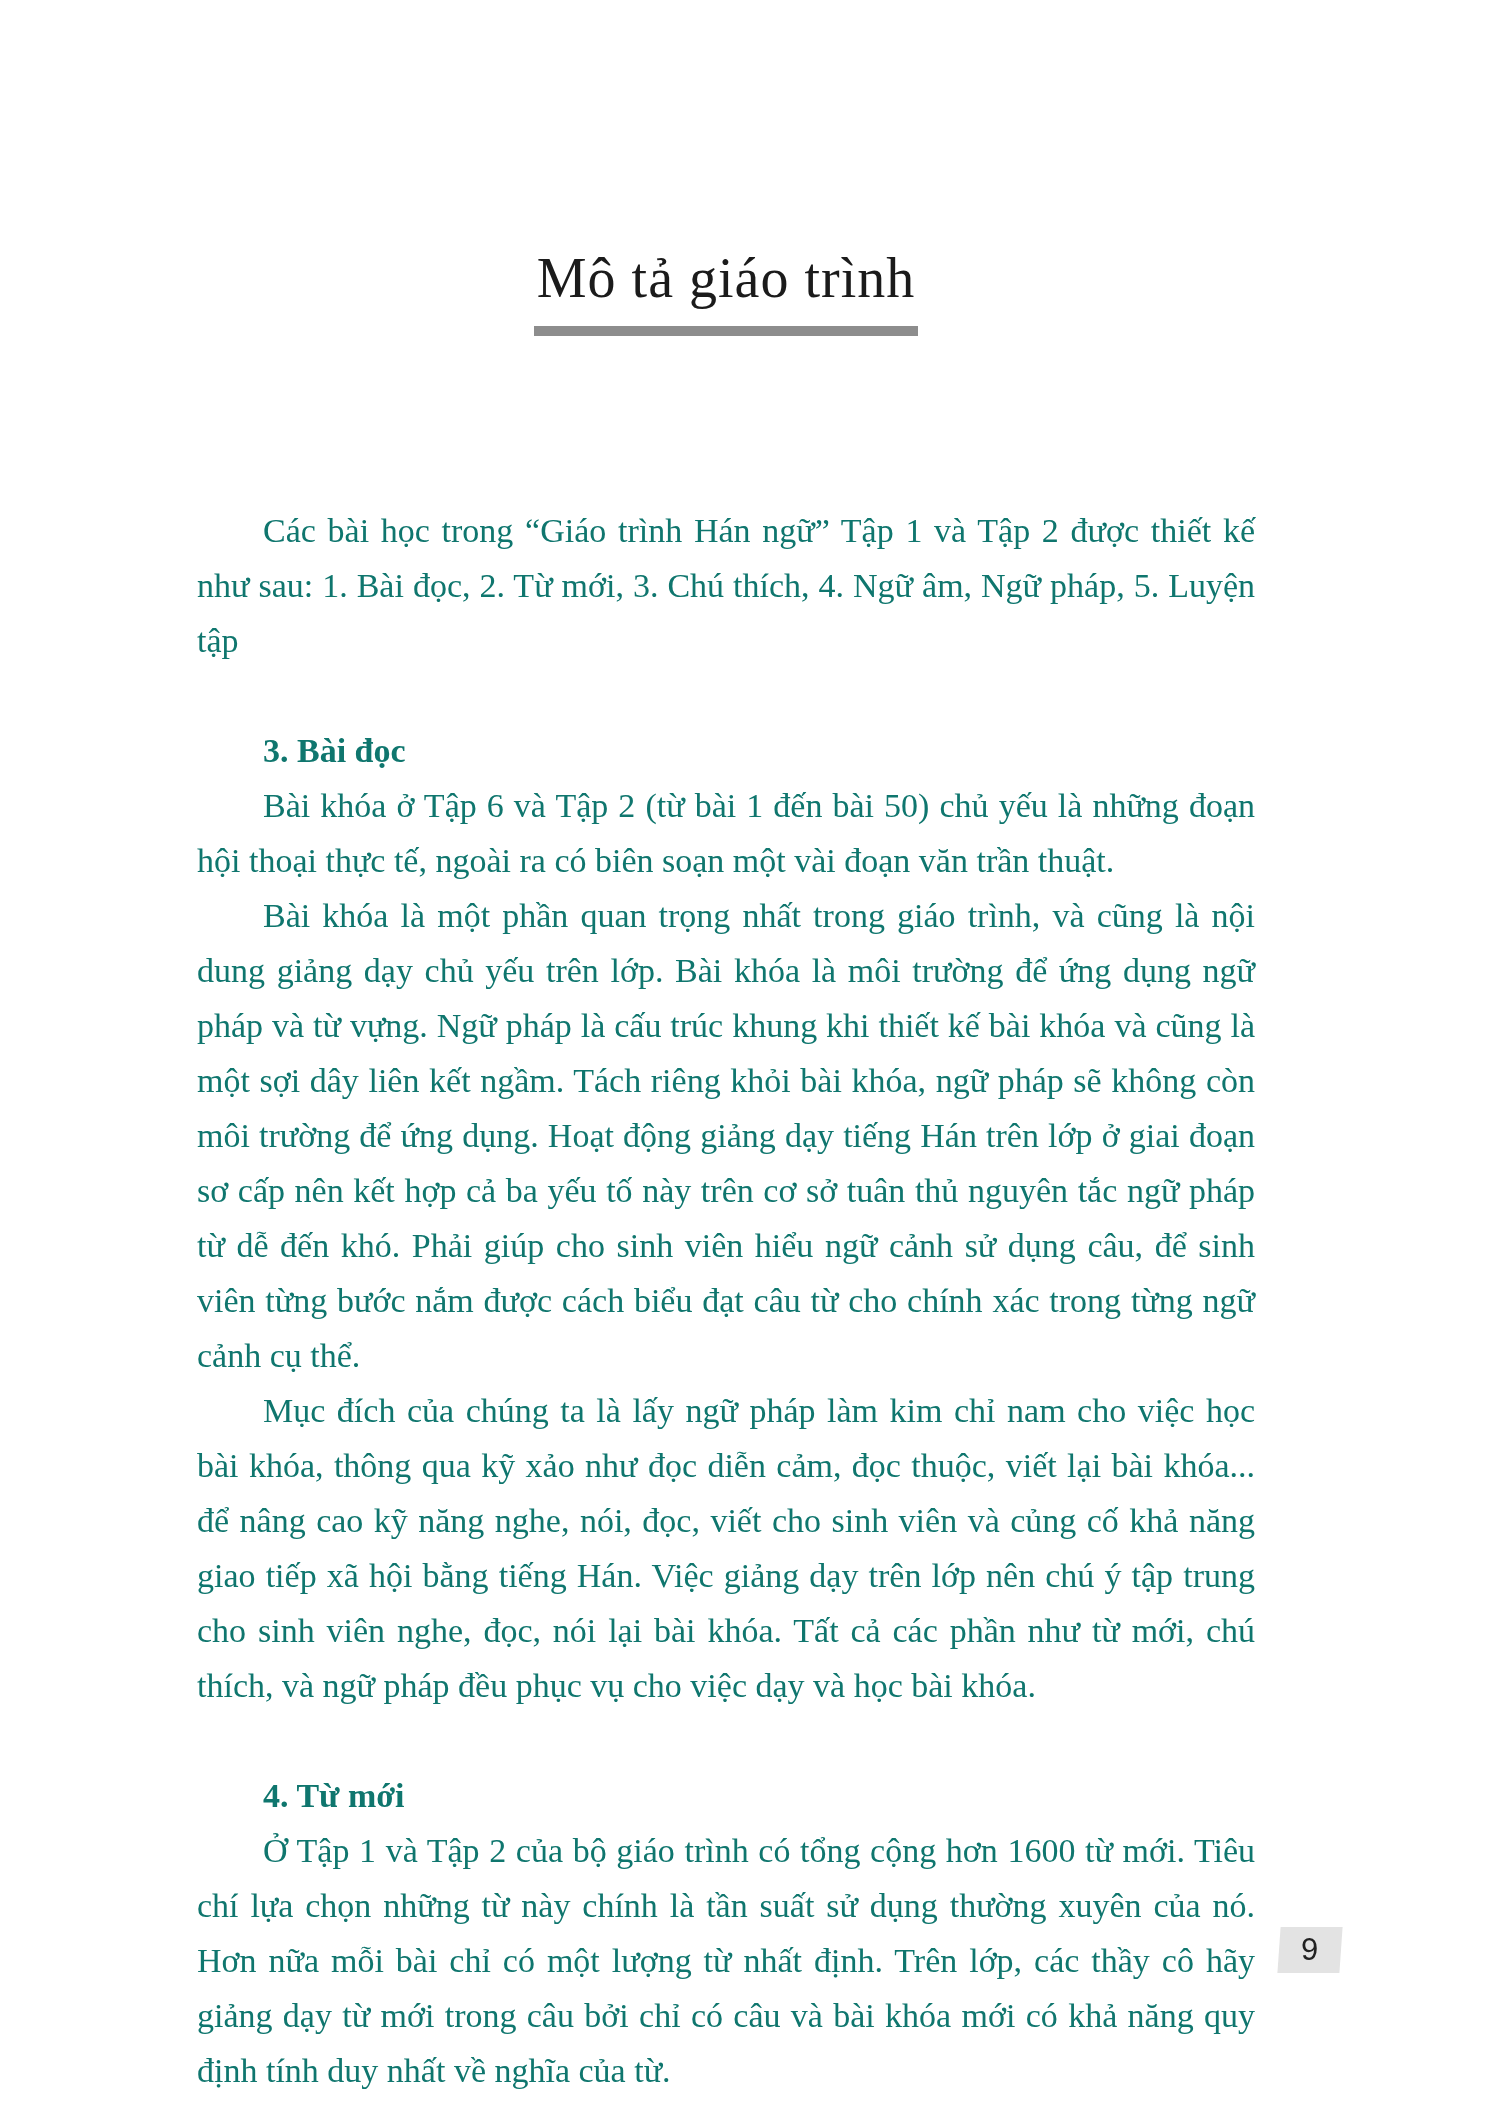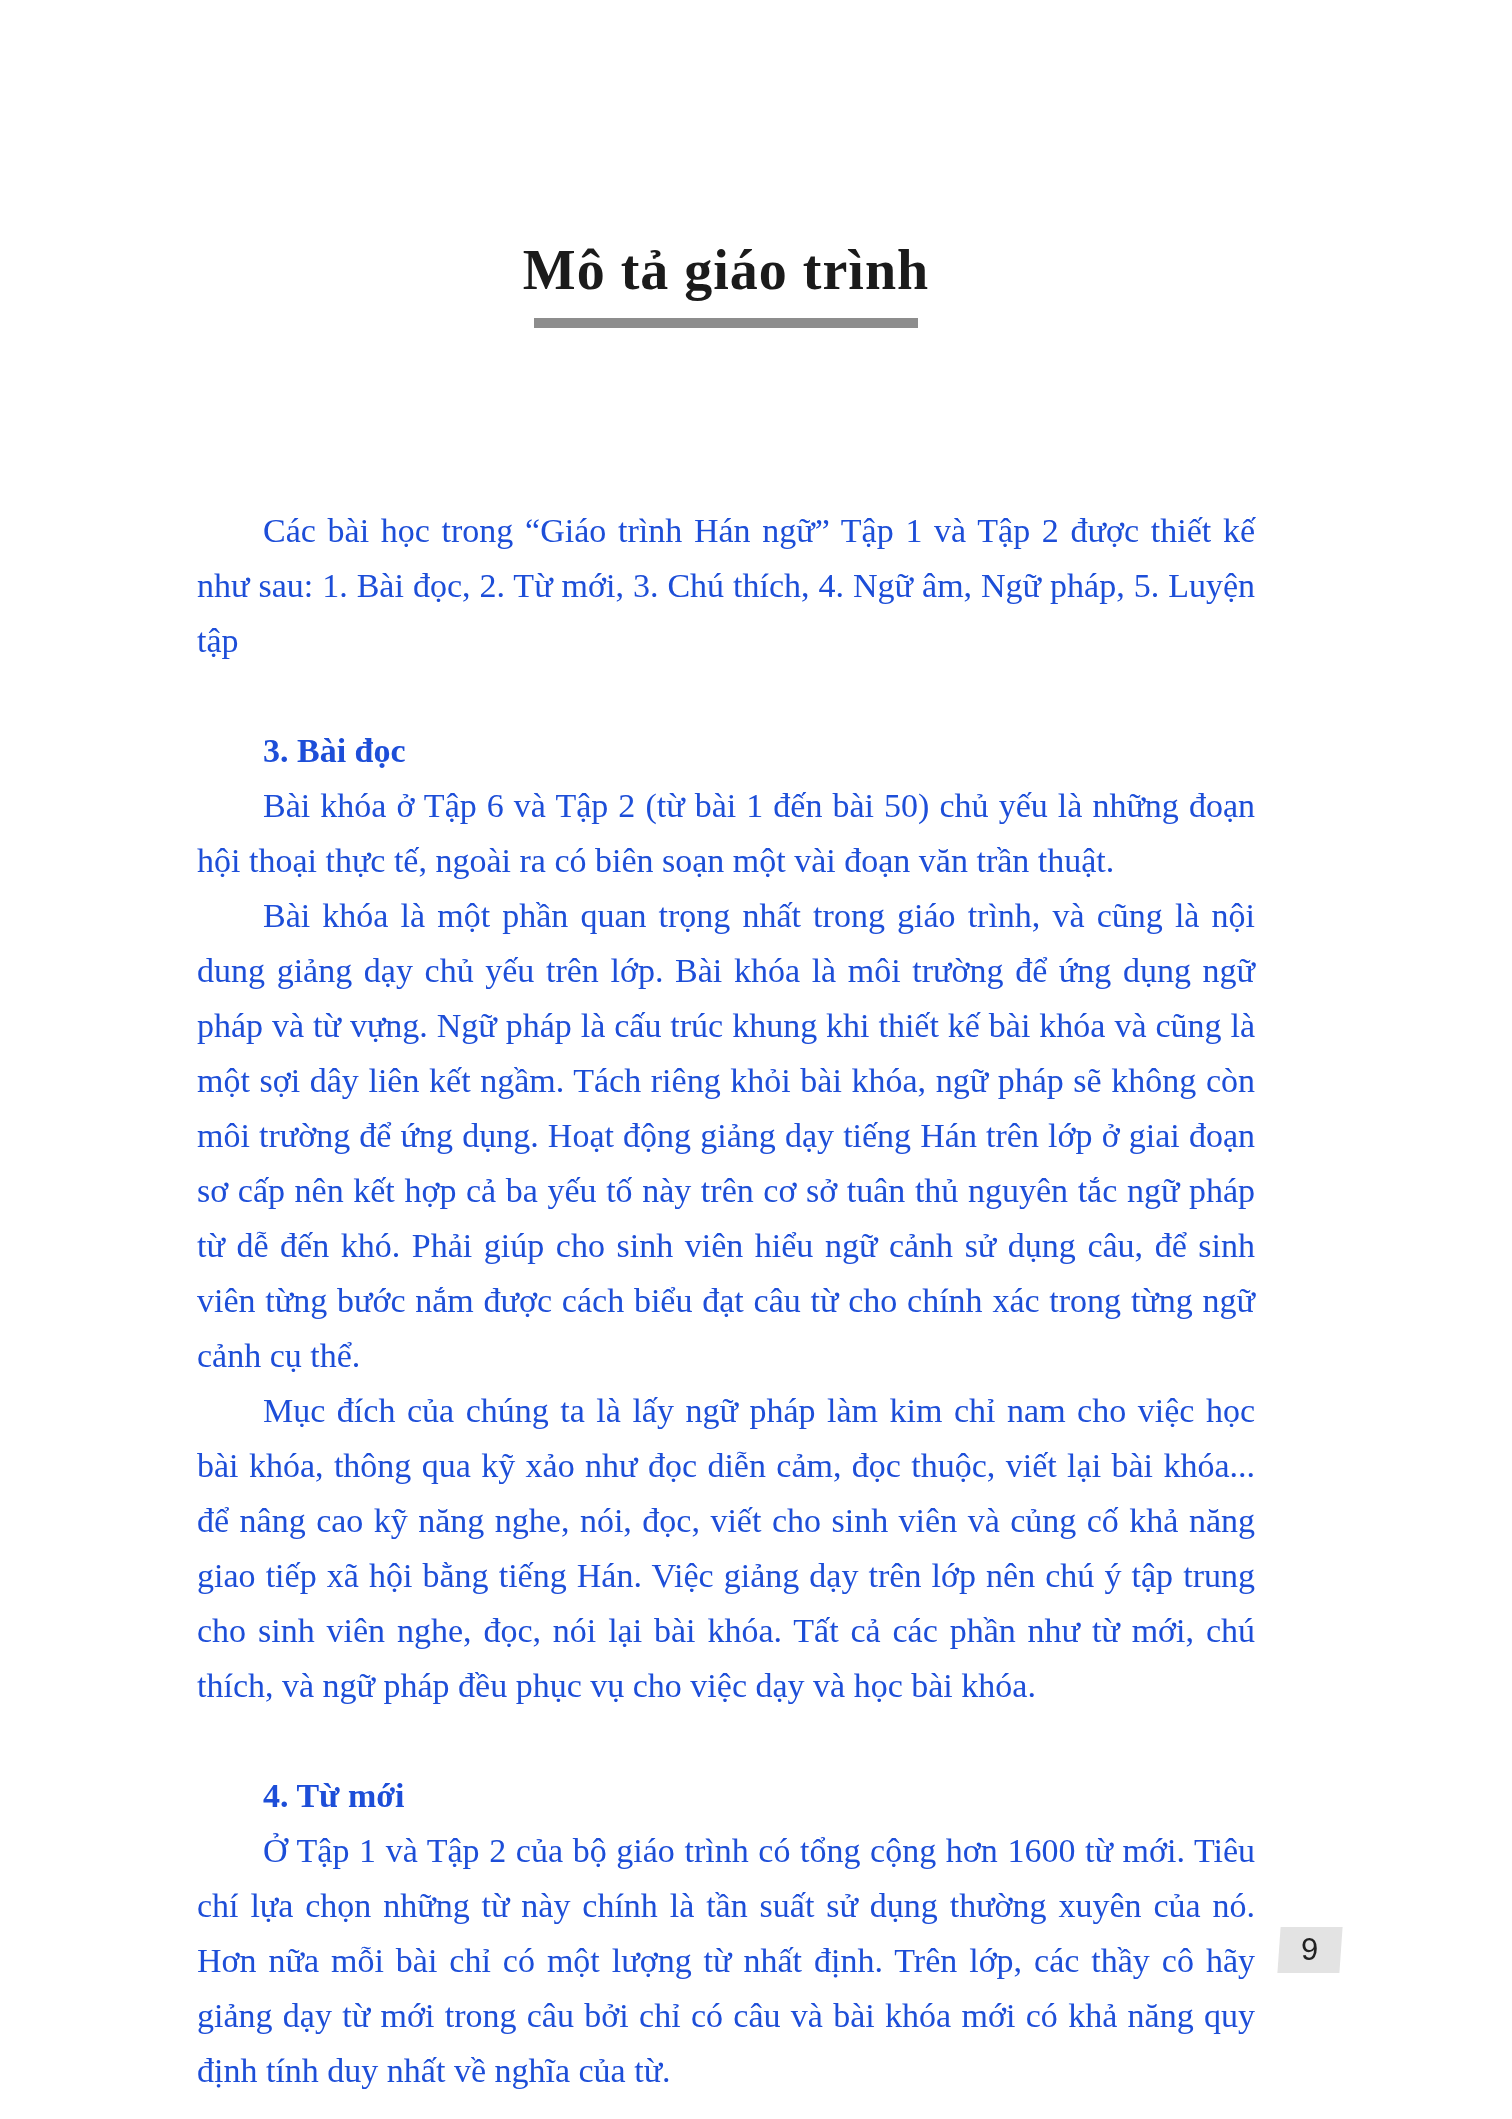--- a/index.html
+++ b/index.html
@@ -17,42 +17,42 @@
     overflow: hidden;
   }
   .title-block {
     position: absolute;
     left: 197px;
     top: 238px;
     width: 1058px;
     text-align: center;
   }
   .title-block h1 {
-    margin: 0;
+    margin: 8px;
     font-size: 56px;
     line-height: 64px;
-    font-weight: 700;
+    font-weight: 400;
     letter-spacing: 1px;
     color: #1b1b1b;
   }
   .title-rule {
     width: 384px;
     height: 10px;
     background: #8d8d8d;
     margin: 16px auto 0 auto;
   }
   .content {
     position: absolute;
     left: 197px;
     top: 503px;
     width: 1058px;
     font-size: 34px;
     line-height: 55px;
     text-align: justify;
-    color: #1d4ed8;
+    color: #0f766e;
   }
   .content p.para {
     margin: 0;
     text-indent: 66px;
   }
   .content h2.heading {
     margin: 55px 0 0 66px;
     font-size: 34px;
     line-height: 55px;
     font-weight: 700;

